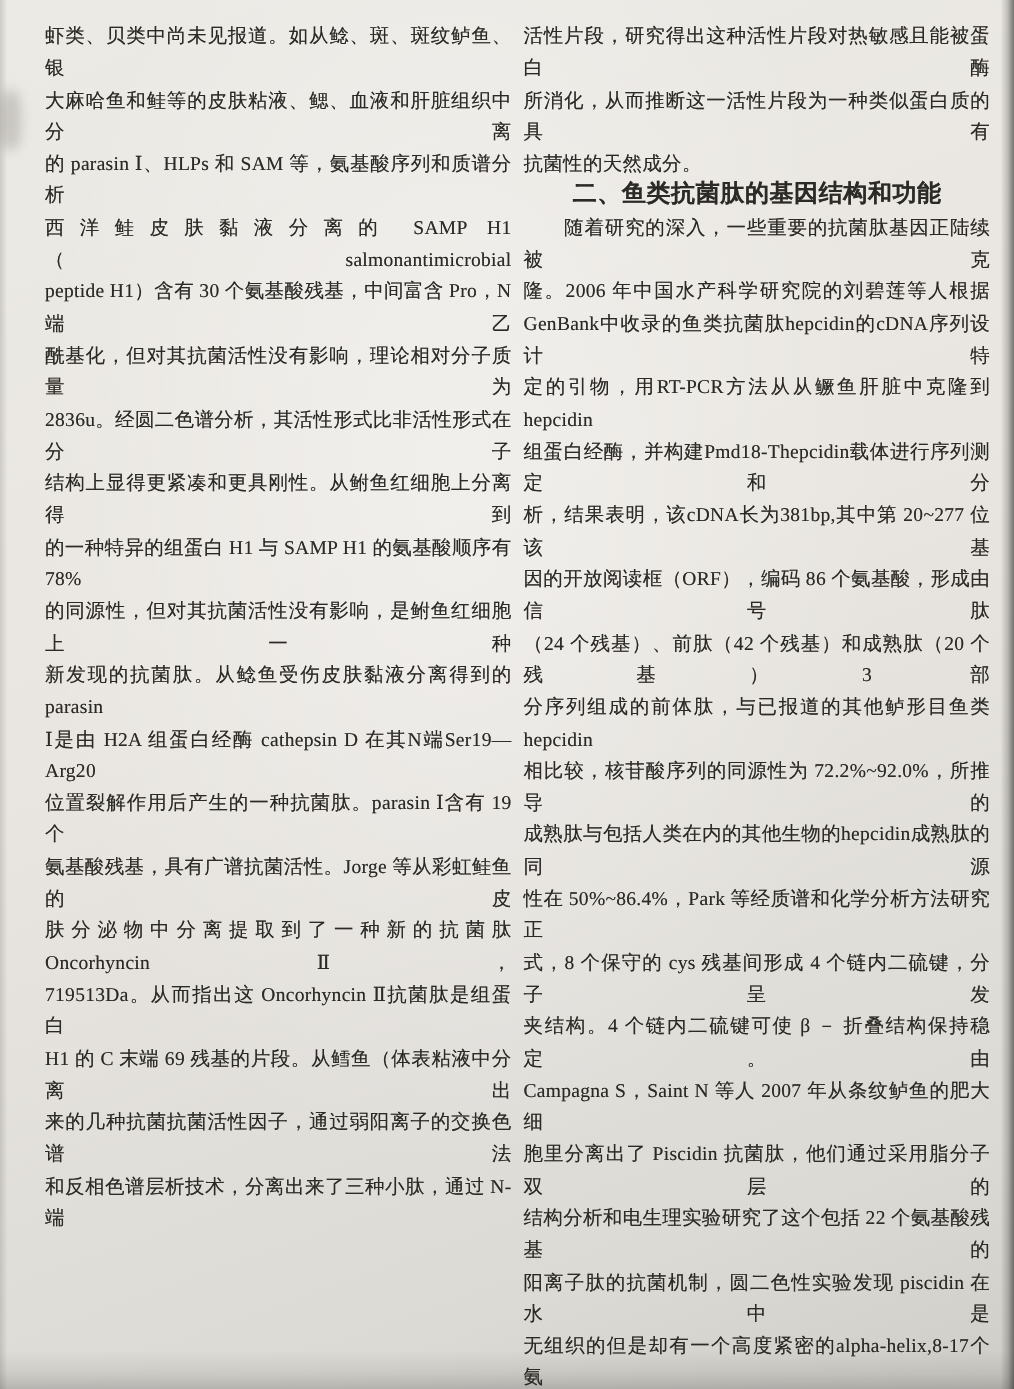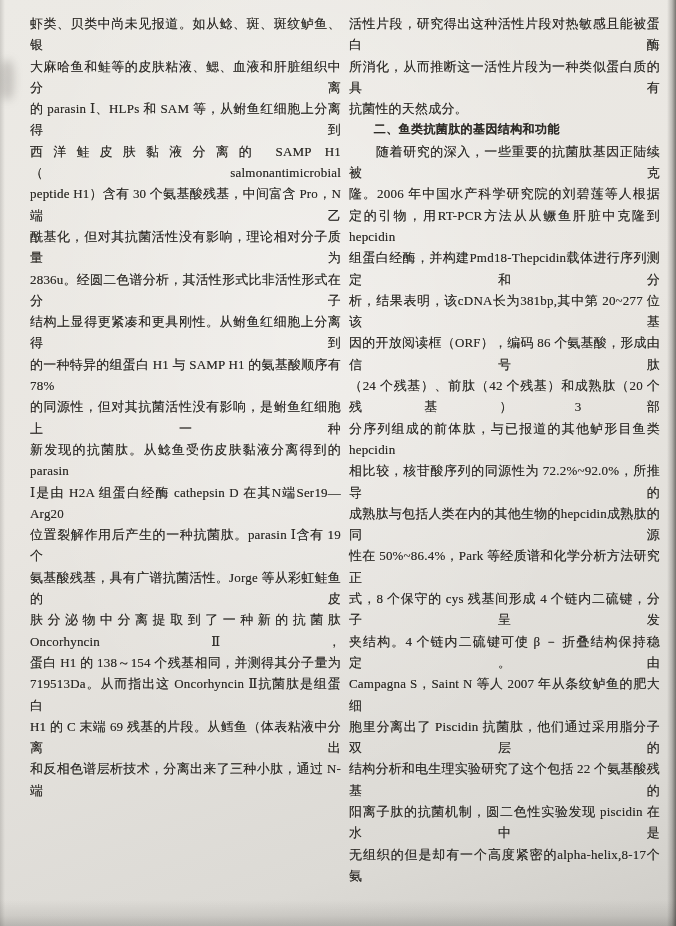--- a/index.html
+++ b/index.html
@@ -68,64 +68,65 @@
     text-align-last: left;
     letter-spacing: 0.2px;
     text-shadow: 0 0 0.4px rgba(44,42,38,0.55);
   }
   .line.stretch {
     text-align-last: justify;
   }
   .line.heading {
     font-family: "Liberation Sans", "DejaVu Sans", sans-serif;
     font-weight: 700;
-    font-size: 12px;
+    font-size: 16px;
     letter-spacing: 0.4px;
   }
 </style>
 </head>
 <body>
 
 <div class="page">
   <div class="columns">
     <div class="col">
         <div>
           <div class="line stretch">虾类、贝类中尚未见报道。如从鲶、斑、斑纹鲈鱼、银</div>
           <div class="line stretch">大麻哈鱼和鲑等的皮肤粘液、鳃、血液和肝脏组织中分离</div>
-          <div class="line stretch">的 parasin Ⅰ、HLPs 和 SAM 等，从鲋鱼红细胞上分离得到</div>
+          <div class="line stretch">的 parasin Ⅰ、HLPs 和 SAM 等，氨基酸序列和质谱分析</div>
           <div class="line stretch">西洋鲑皮肤黏液分离的 SAMP H1（salmonantimicrobial</div>
           <div class="line stretch">peptide H1）含有 30 个氨基酸残基，中间富含 Pro，N 端乙</div>
           <div class="line stretch">酰基化，但对其抗菌活性没有影响，理论相对分子质量为</div>
           <div class="line stretch">2836u。经圆二色谱分析，其活性形式比非活性形式在分子</div>
           <div class="line stretch">结构上显得更紧凑和更具刚性。从鲋鱼红细胞上分离得到</div>
           <div class="line stretch">的一种特异的组蛋白 H1 与 SAMP H1 的氨基酸顺序有 78%</div>
           <div class="line stretch">的同源性，但对其抗菌活性没有影响，是鲋鱼红细胞上一种</div>
           <div class="line stretch">新发现的抗菌肽。从鲶鱼受伤皮肤黏液分离得到的 parasin</div>
           <div class="line stretch">Ⅰ是由 H2A 组蛋白经酶 cathepsin D 在其N端Ser19—Arg20</div>
           <div class="line stretch">位置裂解作用后产生的一种抗菌肽。parasin Ⅰ含有 19 个</div>
           <div class="line stretch">氨基酸残基，具有广谱抗菌活性。Jorge 等从彩虹鲑鱼的皮</div>
           <div class="line stretch">肤分泌物中分离提取到了一种新的抗菌肽 Oncorhyncin Ⅱ，</div>
-          <div class="line stretch">蛋白 H1 的 138～154 个残基相同，并测得其分子量为</div>
           <div class="line stretch">719513Da。从而指出这 Oncorhyncin Ⅱ抗菌肽是组蛋白</div>
           <div class="line stretch">H1 的 C 末端 69 残基的片段。从鳕鱼（体表粘液中分离出</div>
+          <div class="line stretch">来的几种抗菌抗菌活性因子，通过弱阳离子的交换色谱法</div>
           <div class="line stretch">和反相色谱层析技术，分离出来了三种小肽，通过 N- 端</div>
         </div>
       </div>
     <div class="col">
         <div>
           <div class="line stretch">活性片段，研究得出这种活性片段对热敏感且能被蛋白酶</div>
           <div class="line stretch">所消化，从而推断这一活性片段为一种类似蛋白质的具有</div>
           <div class="line">抗菌性的天然成分。</div>
         </div>
         <div>
           <div class="line heading">　　二、鱼类抗菌肽的基因结构和功能</div>
         </div>
         <div>
           <div class="line stretch">　　随着研究的深入，一些重要的抗菌肽基因正陆续被克</div>
           <div class="line stretch">隆。2006 年中国水产科学研究院的刘碧莲等人根据</div>
+          <div class="line stretch">GenBank中收录的鱼类抗菌肽hepcidin的cDNA序列设计特</div>
           <div class="line stretch">定的引物，用RT-PCR方法从从鳜鱼肝脏中克隆到hepcidin</div>
           <div class="line stretch">组蛋白经酶，并构建Pmd18-Thepcidin载体进行序列测定和分</div>
           <div class="line stretch">析，结果表明，该cDNA长为381bp,其中第 20~277 位该基</div>
           <div class="line stretch">因的开放阅读框（ORF），编码 86 个氨基酸，形成由信号肽</div>
           <div class="line stretch">（24 个残基）、前肽（42 个残基）和成熟肽（20 个残基）3 部</div>
           <div class="line stretch">分序列组成的前体肽，与已报道的其他鲈形目鱼类 hepcidin</div>
           <div class="line stretch">相比较，核苷酸序列的同源性为 72.2%~92.0%，所推导的</div>
           <div class="line stretch">成熟肽与包括人类在内的其他生物的hepcidin成熟肽的同源</div>
           <div class="line stretch">性在 50%~86.4%，Park 等经质谱和化学分析方法研究正</div>
           <div class="line stretch">式，8 个保守的 cys 残基间形成 4 个链内二硫键，分子呈发</div>

